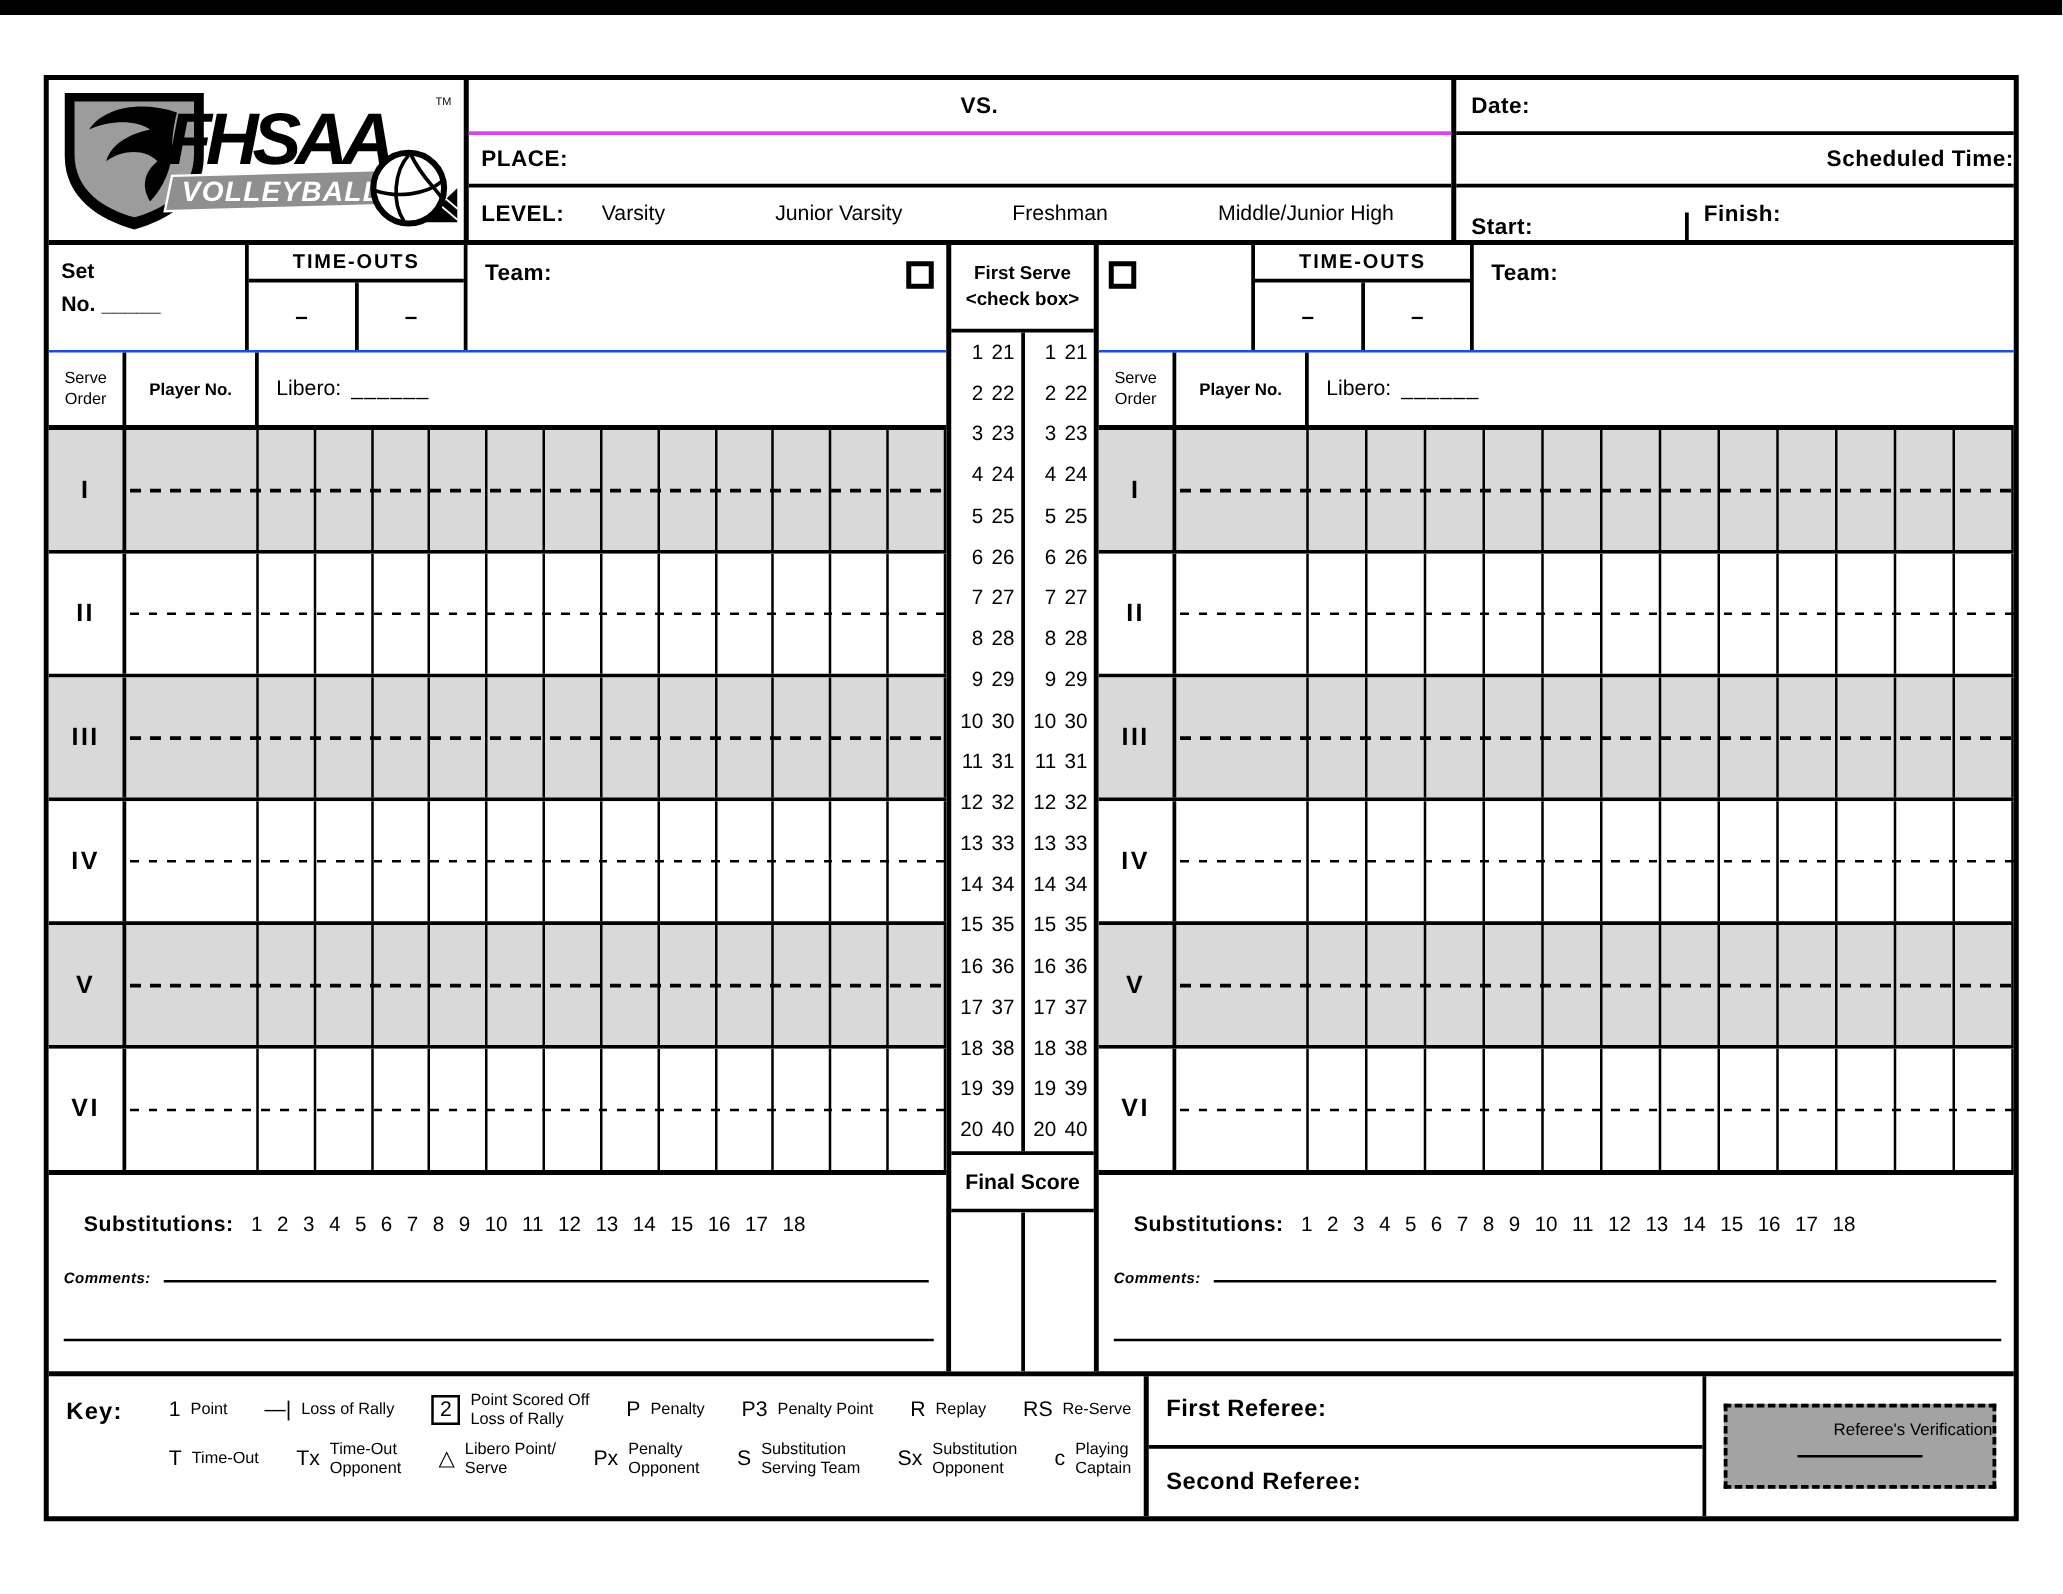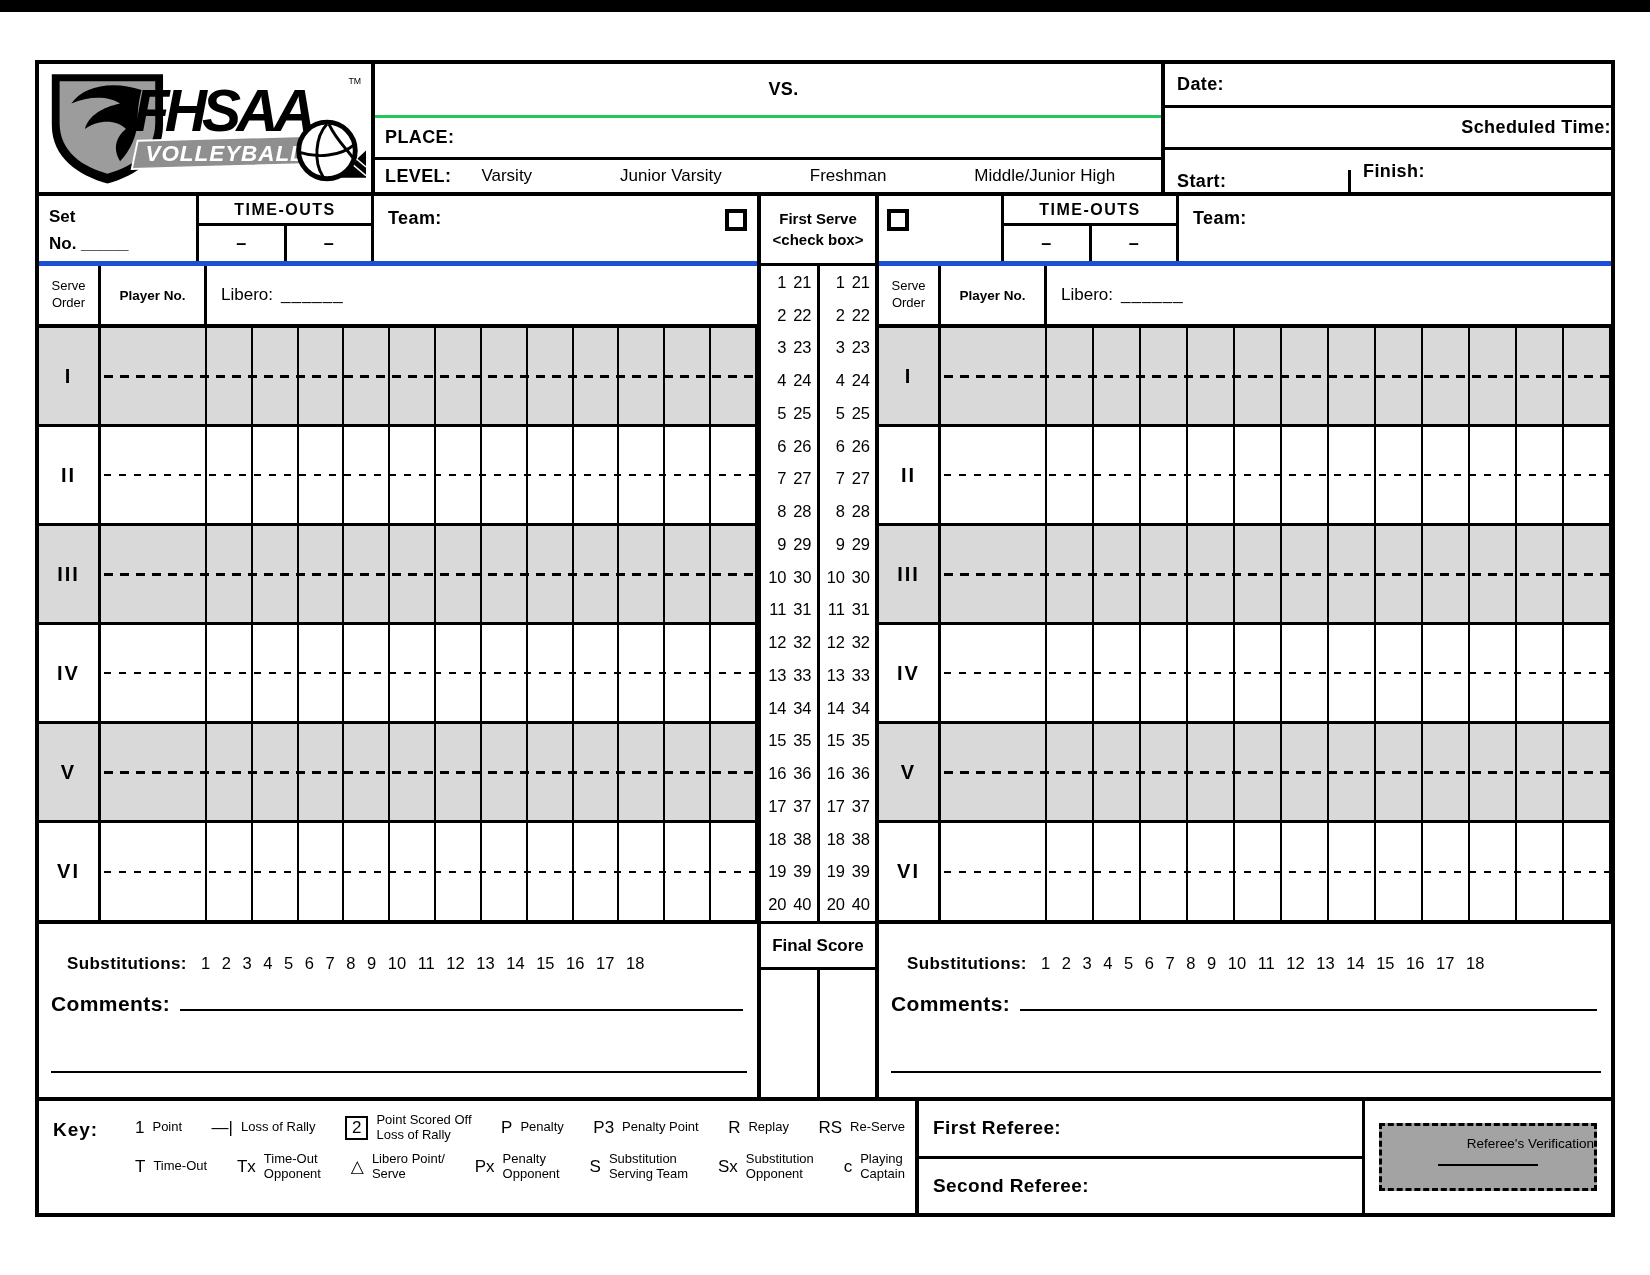--- a/index.html
+++ b/index.html
@@ -9,41 +9,41 @@
   .topbar { position:absolute; top:0; left:0; width:1650px; height:12px; background:#000; }
   .form { position:absolute; left:35px; top:60px; width:1580px; height:1157px; border:4px solid #000; display:flex; flex-direction:column; }
 
   .lbl { font-weight:bold; font-size:18px; letter-spacing:.4px; }
 
   
   .header-band { display:flex; height:132px; border-bottom:4px solid #000; flex:none; }
   .logo-cell { width:336px; border-right:4px solid #000; display:flex; align-items:center; justify-content:center; padding:3px 5px; }
   .logo-cell svg { width:100%; height:100%; }
   .header-mid { width:790px; border-right:4px solid #000; display:flex; flex-direction:column; }
-  .hm-row1 { height:54px; border-bottom:3px solid #22c55e; display:flex; align-items:center; justify-content:center;padding-left:31px; }
+  .hm-row1 { height:44px; border-bottom:3px solid #d946ef; display:flex; align-items:center; justify-content:center;padding-left:31px; }
   .hm-row2 { height:42px; border-bottom:3px solid #000; display:flex; align-items:center; padding-left:10px; }
   .hm-row3 { flex:1; display:flex; align-items:center; padding-left:10px; }
   .hm-row3 .lbl { margin-right:30px; }
   .level-opt { font-size:17px; margin-right:88px; }
   .level-opt:last-child { margin-right:0; }
   .header-right { flex:1; display:flex; flex-direction:column; }
   .hr-row1 { height:44px; border-bottom:3px solid #000; display:flex; align-items:center; padding-left:12px; }
   .hr-row2 { height:42px; border-bottom:3px solid #000; display:flex; align-items:center; padding-left:12px;justify-content:flex-end; }
   .hr-row3 { flex:1; display:flex; }
   .hr-start { width:186px; border-right:3px solid #000; display:flex; align-items:center; padding-left:12px;margin-top:20px; }
   .hr-finish { flex:1; display:flex; align-items:center; padding-left:12px; }
 
   
   .main-band { display:flex; height:905px; border-bottom:4px solid #000; flex:none; }
   .team { display:flex; flex-direction:column; }
   .team-left { width:722px; border-right:4px solid #000; }
   .center-strip { width:118px; border-right:4px solid #000; display:flex; flex-direction:column; }
   .team-right { flex:1; }
 
-  .t-head { height:70px; border-bottom:5px solid #1d4ed8; display:flex; flex:none; }
+  .t-head { height:86px; border-bottom:2px solid #1d4ed8; display:flex; flex:none; }
   .setno-cell { width:160px; border-right:3px solid #000; padding:7px 0 0 10px; font-weight:bold; font-size:17px; line-height:1.6; }
   .cb-cell { width:125px; border-right:3px solid #000; position:relative; }
   .timeouts-cell { width:175px; border-right:3px solid #000; display:flex; flex-direction:column; }
   .to-label { height:30px; border-bottom:3px solid #000; display:flex; align-items:center; justify-content:center; font-weight:bold; font-size:16px; letter-spacing:1.5px; }
   .to-boxes { flex:1; display:flex; }
   .to-box { flex:1; display:flex; align-items:center; justify-content:center; font-size:18px; font-weight:bold; }
   .to-box:first-child { border-right:3px solid #000; }
   .team-cell { flex:1; position:relative; padding:12px 0 0 14px; }
   .checkbox { position:absolute; width:22px; height:22px; border:4px solid #000; background:#fff; }
   .team-cell .checkbox { right:10px; top:13px; }
@@ -65,21 +65,21 @@
   .g-cell:last-child { border-right:none; }
   .g-dash { position:absolute; left:65px; right:0; top:50%; height:3px; margin-top:-1px;
             background:repeating-linear-gradient(90deg,#000 0 9px,transparent 9px 16px); }
   .g-row.white .g-dash { height:2px; background:repeating-linear-gradient(90deg,#000 0 7px,transparent 7px 15px); }
 
   .t-bottom { flex:1; position:relative; padding:30px 14px 0 12px; }
   .subs-line { display:flex; align-items:baseline; gap:14px; }
   .subs-line .lbl { font-size:17px;margin-left:16px; }
   .subs-nums { font-size:16.5px; word-spacing:7px; white-space:nowrap; }
   .comments-line { display:flex; align-items:baseline; gap:10px; margin-top:18px; }
-  .comments-line .lbl { font-size:21px; }
+  .comments-line .lbl { font-size:12px;font-style:italic; }
   .c-underline { flex:1; border-bottom:2.5px solid #000; height:1.1em; }
   .rule2 { position:absolute; left:12px; right:10px; bottom:24px; border-top:2.5px solid #000; }
 
   
   .fs-head { height:70px; border-bottom:3px solid #000; display:flex; flex-direction:column; align-items:center; justify-content:center; font-weight:bold; font-size:15px; line-height:1.35; text-align:center; flex:none; }
   .score-cols { height:658px; border-bottom:3px solid #000; display:flex; flex:none; }
   .score-col { flex:1; display:flex; flex-direction:column; }
   .score-col:first-child { border-right:3px solid #000; }
   .score-row { flex:1; display:flex; align-items:center; justify-content:flex-end; padding-right:5px; font-size:16.5px; }
   .sr-a { width:22px; text-align:right; }

